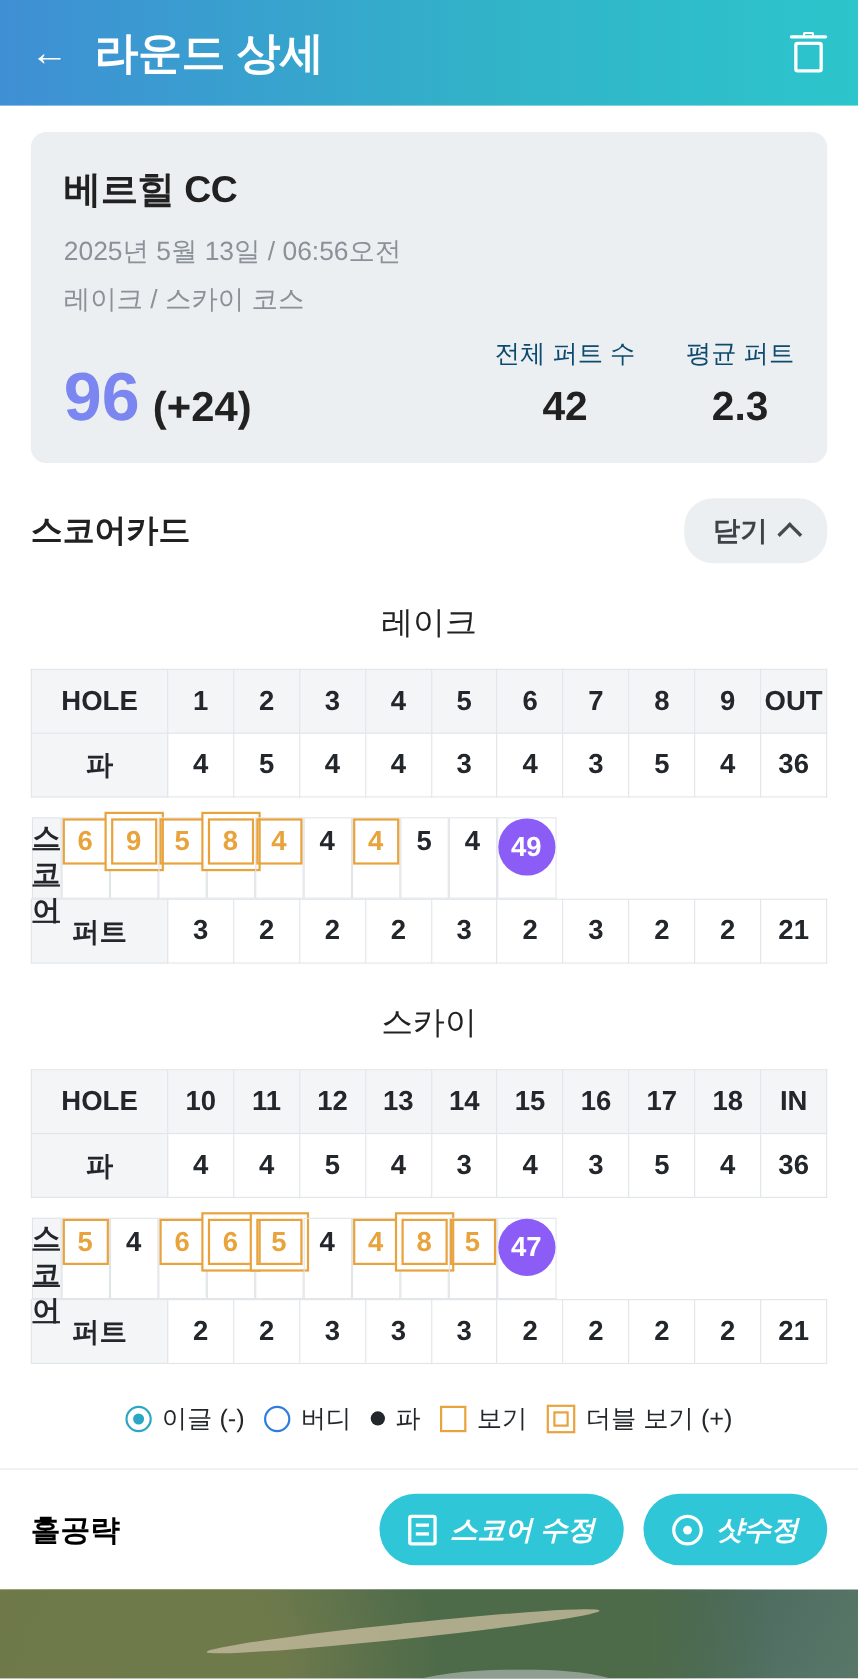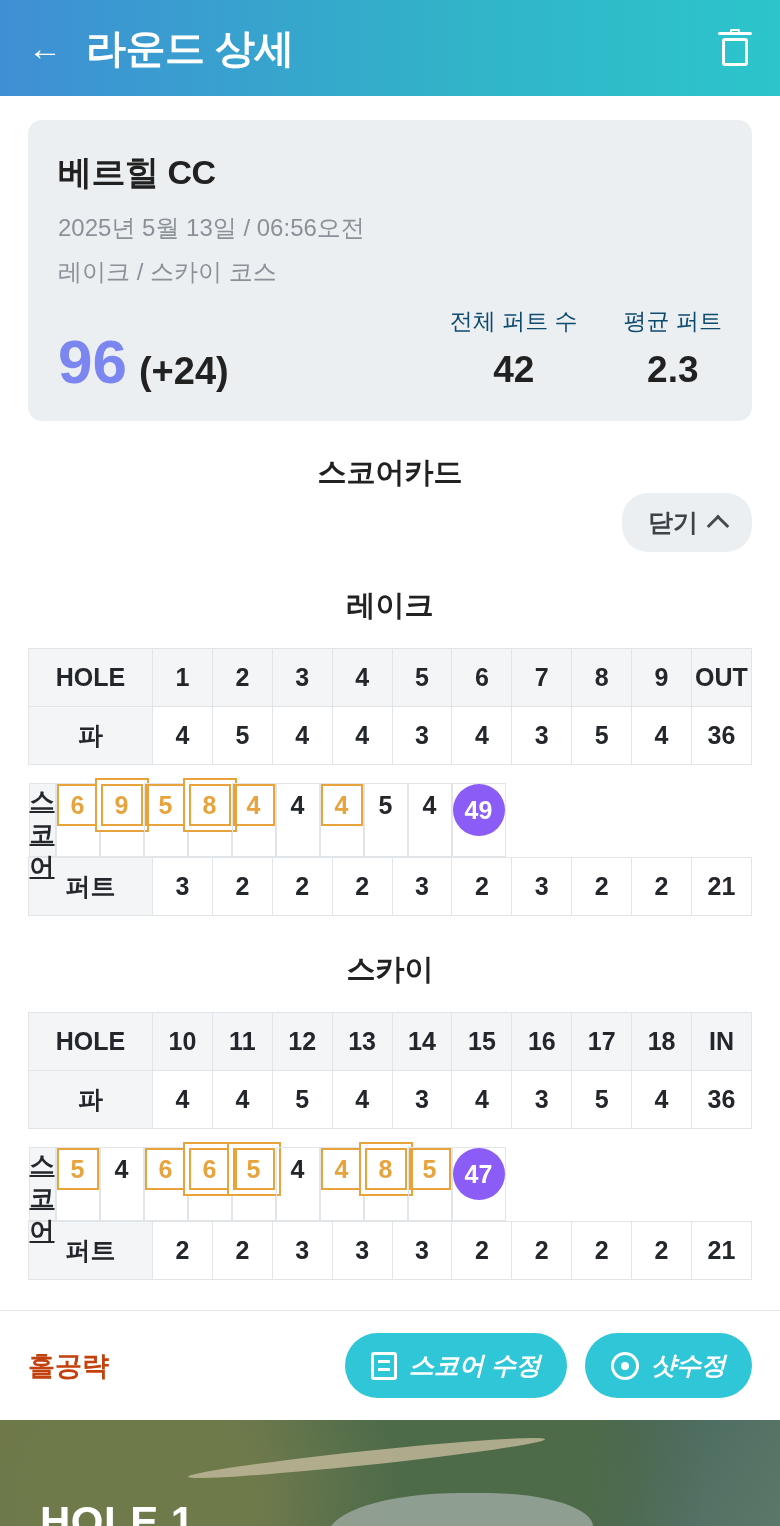--- a/index.html
+++ b/index.html
@@ -127,21 +127,20 @@
     font-size: 37px;
     font-weight: bold;
     color: #212121;
   }
 
   
   .section-head {
     margin: 32px 28px 0 28px;
     display: flex;
     align-items: center;
-    flex-direction: column;
   }
   .section-title {
     font-size: 29px;
     font-weight: bold;
     color: #212121;
   }
   .collapse-btn {
     margin-left: auto;
     background: #eceff1;
     border-radius: 26px;
@@ -160,21 +159,21 @@
     width: 16px; height: 16px;
     border-left: 3px solid #444a50;
     border-top: 3px solid #444a50;
     transform: rotate(45deg);
     margin-top: 6px;
   }
 
   .course-head {
     text-align: center;
     font-size: 29px;
-    font-weight: bold;
+    font-weight: normal;
     color: #222222;
     margin-top: 34px;
   }
 
   table.score {
     margin: 22px 28px 0 28px;
     width: calc(100% - 56px);
     border-collapse: collapse;
     table-layout: fixed;
   }
@@ -276,21 +275,21 @@
     background: #e3e6e9;
   }
   .action-bar {
     display: flex;
     align-items: center;
     padding: 22px 28px 22px 28px;
   }
   .action-title {
     font-size: 27px;
     font-weight: bold;
-    color: #c2410c;
+    color: #000000;
   }
   .btns { margin-left: auto; display: flex; gap: 18px; font-style: italic; }
   .pill {
     display: flex; align-items: center; gap: 12px;
     background: #2fc6d8;
     border-radius: 34px;
     padding: 16px 26px;
     color: #ffffff;
     font-size: 25px;
     font-weight: bold;
@@ -510,20 +509,42 @@
         <td>3</td>
         <td>2</td>
         <td>2</td>
         <td>2</td>
         <td>2</td>
         <td>21</td>
       </tr>
     </tbody>
   </table>
 
+  <div class="legend">
+    <div class="item">
+      <span class="lg-eagle"></span>
+      <span>이글 (-)</span>
+    </div>
+    <div class="item">
+      <span class="lg-birdie"></span>
+      <span>버디</span>
+    </div>
+    <div class="item">
+      <span class="lg-par"></span>
+      <span>파</span>
+    </div>
+    <div class="item">
+      <span class="lg-bogey"></span>
+      <span>보기</span>
+    </div>
+    <div class="item">
+      <span class="lg-dbogey"></span>
+      <span>더블 보기 (+)</span>
+    </div>
+  </div>
 
   <div class="divider"></div>
 
   <div class="action-bar">
     <div class="action-title">홀공략</div>
     <div class="btns">
       <div class="pill">
         <span class="ico-box"></span>
         <span>스코어 수정</span>
       </div>

